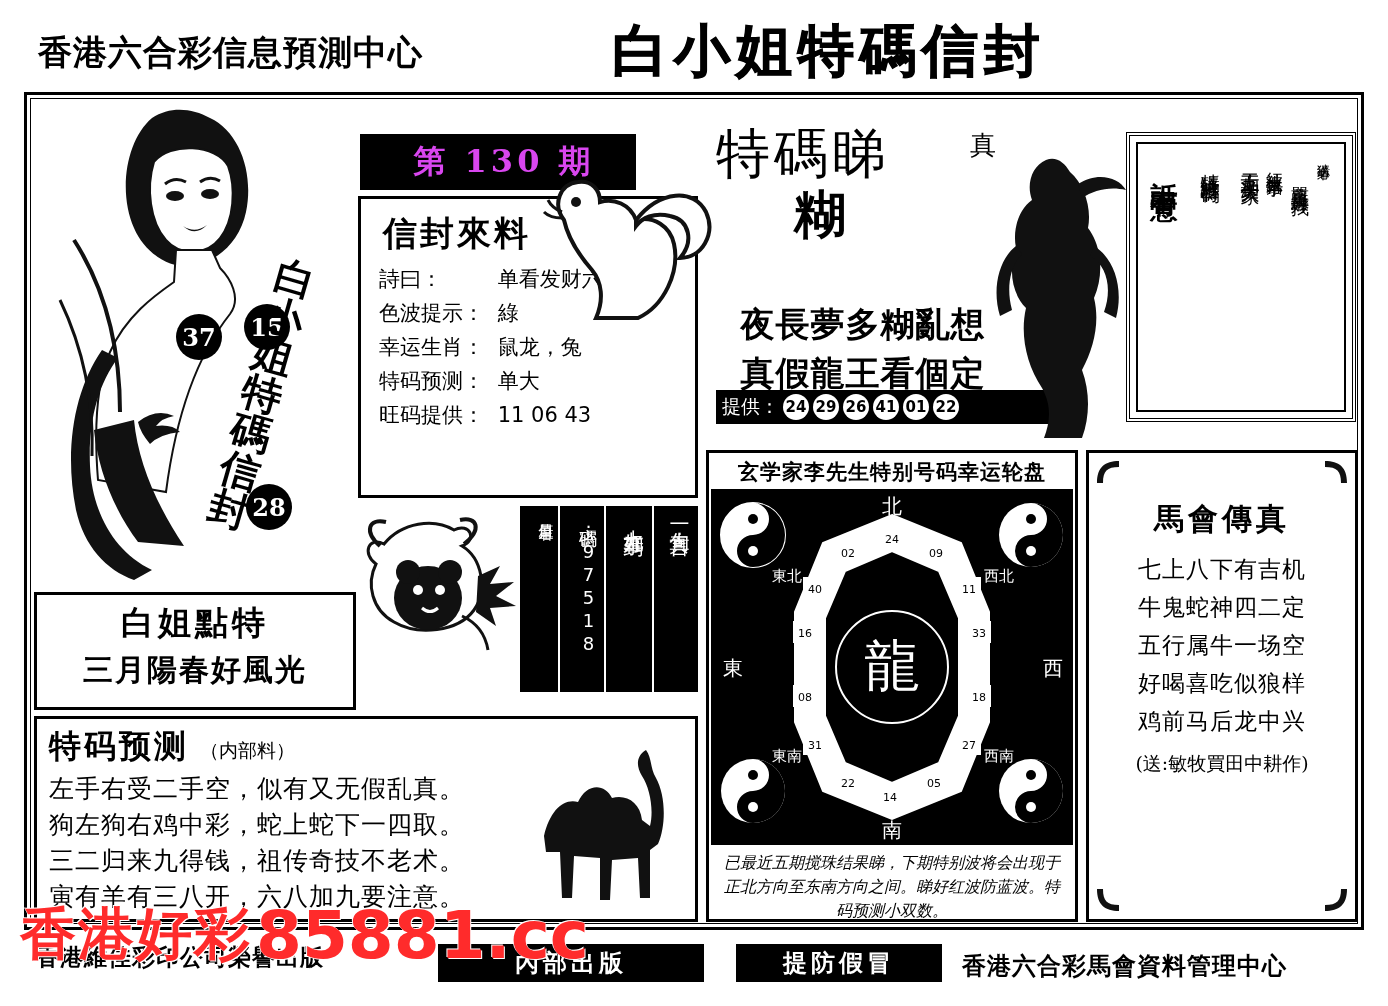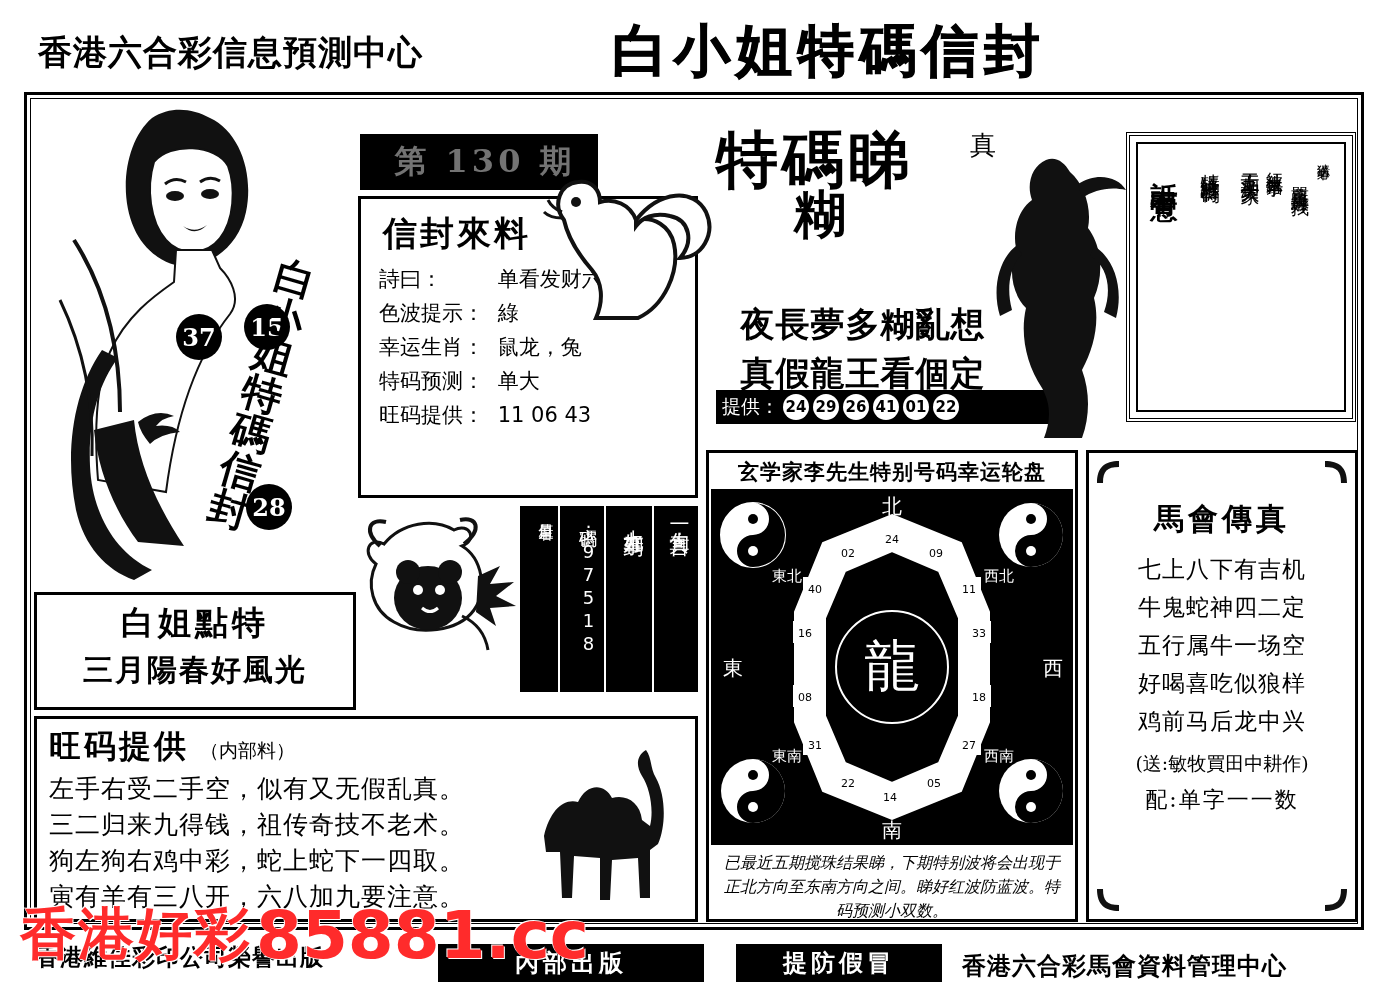--- a/index.html
+++ b/index.html
@@ -65,22 +65,22 @@
     font-size:24px; font-weight:bold;
     font-family:"DejaVu Serif", serif;
   }
   .ball.b1 { left:176px; top:314px; }
   .ball.b2 { left:244px; top:304px; }
   .ball.b3 { left:210px; top:484px;margin-left:36px; }
 
   
   .issue-badge {
     position:absolute; left:360px; top:134px;
-    width:238px; height:56px;
-    background:#000; color:#737373;
+    width:276px; height:56px;
+    background:#000; color:#d946ef;
     display:flex; align-items:center; justify-content:center;
     font-size:32px; font-weight:bold; letter-spacing:4px;
     font-family:"DejaVu Serif", serif;
     border:3px solid #000;
     padding-left:12px;
   }
 
   
   .envelope {
     position:absolute; left:358px; top:196px;
@@ -189,21 +189,21 @@
     letter-spacing:1px; white-space:nowrap;
   }
 
   
   .tmhu {
     position:absolute; left:716px; top:118px;
     width:260px; height:180px;
   }
   .tmhu-1 {
     position:absolute; left:0; top:0;
-    font-size:62px; font-weight:bold; letter-spacing:4px;
+    font-size:54px; font-weight:normal; letter-spacing:4px;
     font-family:"DejaVu Serif", serif;
   }
   .tmhu-2 {
     position:absolute; left:78px; top:62px;
     font-size:52px; font-weight:bold;
     font-family:"DejaVu Serif", serif;
   }
   .tmhu-zhen {
     position:absolute; left:254px; top:10px;
     font-size:26px; font-family:"DejaVu Serif", serif;
@@ -480,26 +480,26 @@
   <div class="mima-box3">十九好事到</div>
   <div class="mima-box4">一句真言：</div>
 
   <div class="dianteBox">
     <div class="diante-t1">白姐點特</div>
     <div class="diante-t2">三月陽春好風光</div>
   </div>
 
   <div class="jinxuanBox">
     <div>
-      <span class="jx-title">旺码提供</span>
+      <span class="jx-title">特码预测</span>
       <span class="jx-sub">（内部料）</span>
     </div>
     <div class="jx-line">左手右受二手空，似有又无假乱真。</div>
+    <div class="jx-line">狗左狗右鸡中彩，蛇上蛇下一四取。</div>
     <div class="jx-line">三二归来九得钱，祖传奇技不老术。</div>
-    <div class="jx-line">狗左狗右鸡中彩，蛇上蛇下一四取。</div>
     <div class="jx-line">寅有羊有三八开，六八加九要注意。</div>
   </div>
 
   <div style="position:absolute; left:500px; top:740px;">
     <svg width="200" height="180" viewBox="0 0 200 180" xmlns="http://www.w3.org/2000/svg">
       <path d="M44 96 C 50 70, 64 58, 78 62 C 86 44, 104 42, 112 58 C 126 54, 140 62, 142 80 L 150 86 C 154 70, 150 48, 142 36 C 136 26, 136 16, 146 10 C 152 18, 150 28, 156 38 C 166 56, 166 86, 158 104 L 150 110 L 150 158 L 140 158 L 138 118 L 112 120 L 110 160 L 100 160 L 100 118 L 74 116 L 72 158 L 62 158 L 60 112 L 46 112 Z" fill="#111"></path>
     </svg>
   </div>
 
   <div class="tmhu">
@@ -657,21 +657,20 @@
         </svg>
     </div>
 
     <div class="cz-title">馬會傳真</div>
     <div class="cz-line">七上八下有吉机</div>
     <div class="cz-line">牛鬼蛇神四二定</div>
     <div class="cz-line">五行属牛一场空</div>
     <div class="cz-line">好喝喜吃似狼样</div>
     <div class="cz-line">鸡前马后龙中兴</div>
     <div class="cz-send">(送:敏牧買田中耕作)</div>
-    <div class="cz-pei">配:单字一一数</div>
   </div>
 
   <div class="foot-left">香港維佳彩印公司榮譽出版</div>
   <div class="foot-black1">內部出版</div>
   <div class="foot-black2">提防假冒</div>
   <div class="foot-right">香港六合彩馬會資料管理中心</div>
 
   <div class="watermark">
     <span class="wm-text1">香港好彩</span>
     <span class="wm-text2">85881.cc</span>

